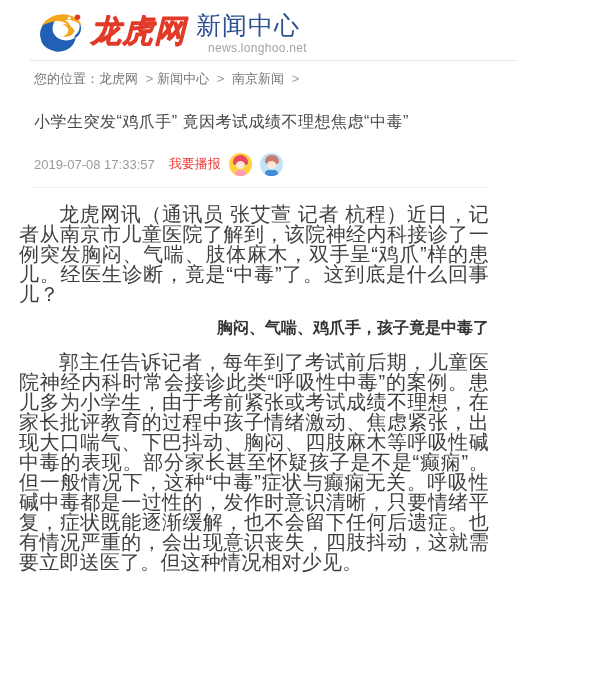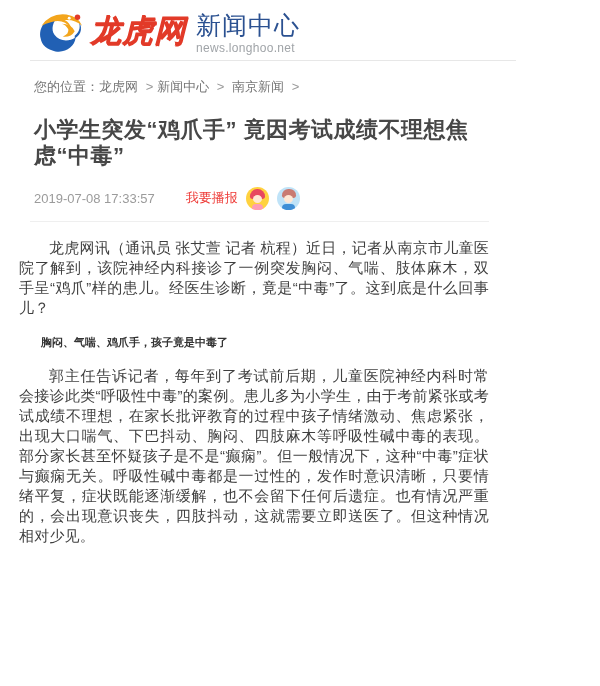--- a/index.html
+++ b/index.html
@@ -16,61 +16,61 @@
   .logo-row { display: flex; align-items: flex-start; }
   .logo-mark { width: 52px; height: 46px; display: inline-block; margin-top: 1px; cursor: pointer; }
   .site-name {
     font-size: 31px; font-weight: bold; font-style: italic;
     color: #e23a28; letter-spacing: 1px; line-height: 44px;
     margin-left: 4px; cursor: pointer;
     text-shadow: 0.5px 0.5px 0 #e23a28;
   }
   .section-block { margin-left: 10px; padding-top: 3px; }
   .section-name { font-size: 25px; color: #2b5191; letter-spacing: 1px; line-height: 27px; cursor: pointer; }
-  .site-domain { font-size: 12px; color: #a0a4a8; margin-top: 2px; letter-spacing: 0.3px; }
+  .site-domain { font-size: 12px; color: #a0a4a8; margin-top: 2px; letter-spacing: 0.3px; margin-left: 12px; }
   .header-divider { border-top: 1px solid #e7e7e7; margin-left: 30px; margin-top: 7px; }
 
   
-  .breadcrumb { margin: 17px 0 0 34px; font-size: 13px; color: #777; }
+  .breadcrumb { margin: 9px 0 0 34px; font-size: 13px; color: #777; }
   .breadcrumb a { color: #777; text-decoration: none; cursor: pointer; }
   .breadcrumb .sep { color: #999; margin: 0 4px; }
 
   
   .title {
-    margin: 21px 30px 0 34px; font-size: 22px; font-weight: 700;
+    margin: 21px 30px 0 34px; font-size: 16px; font-weight: 400;
     color: #474747; letter-spacing: 0.5px; line-height: 26px;
   }
   .meta { margin: 17px 0 0 34px; display: flex; align-items: center; height: 24px; text-align: right; }
   .date { font-size: 13px; color: #9b9b9b; }
-  .broadcast { font-size: 13px; color: #ee3a36; margin-left: 31px; cursor: pointer; text-decoration: none; }
+  .broadcast { font-size: 13px; color: #ee3a36; margin-left: 14px; cursor: pointer; text-decoration: none; }
   .avatar {
     width: 23px; height: 23px; border-radius: 50%;
     display: inline-block; position: relative; overflow: hidden;
     margin-left: 8px; cursor: pointer; flex: 0 0 auto;
   }
   .avatar i { position: absolute; display: block; }
   .avatar-girl { background: #ffd23f; }
   .avatar-girl .hair { top: 2px; left: 4px; width: 15px; height: 10px; border-radius: 8px 8px 3px 3px; background: #e8475f; }
   .avatar-girl .face { top: 8px; left: 7px; width: 9px; height: 8px; border-radius: 50%; background: #ffe7d4; }
   .avatar-girl .bodyt { bottom: 0; left: 6px; width: 11px; height: 6px; border-radius: 4px 4px 0 0; background: #ff9db4; }
   .avatar-boy { background: #bfe3f8; }
   .avatar-boy .hair { top: 2px; left: 5px; width: 14px; height: 9px; border-radius: 7px 7px 3px 3px; background: #c97a72; }
   .avatar-boy .face { top: 8px; left: 7px; width: 9px; height: 8px; border-radius: 50%; background: #ffe7d4; }
   .avatar-boy .bodyt { bottom: 0; left: 5px; width: 13px; height: 6px; border-radius: 4px 4px 0 0; background: #3f8fd6; }
   .meta-divider { border-top: 1px solid #efefef; margin: 11px 27px 0 30px; }
 
   
   .article { margin: 16px 27px 0 19px; color: #3f3f3f; }
   .article p {
-    font-size: 15px; line-height: 20px; text-indent: 2em;
+    font-size: 20px; line-height: 20px; text-indent: 2em;
     margin-bottom: 14px; letter-spacing: 0.2px; text-align: justify;
   }
   .article h3.sub {
-    font-size: 11px; line-height: 20px; font-weight: bold;
-    color: #333; text-indent: 2em; margin-bottom: 14px;
+    font-size: 16px; line-height: 20px; font-weight: bold;
+    color: #333; text-indent: 2em; margin-bottom: 14px; text-align: right;
   }
 </style>
 </head>
 <body>
 
 <div class="page">
 
   <div class="header">
     <div class="logo-row">
       <span class="logo-mark">

